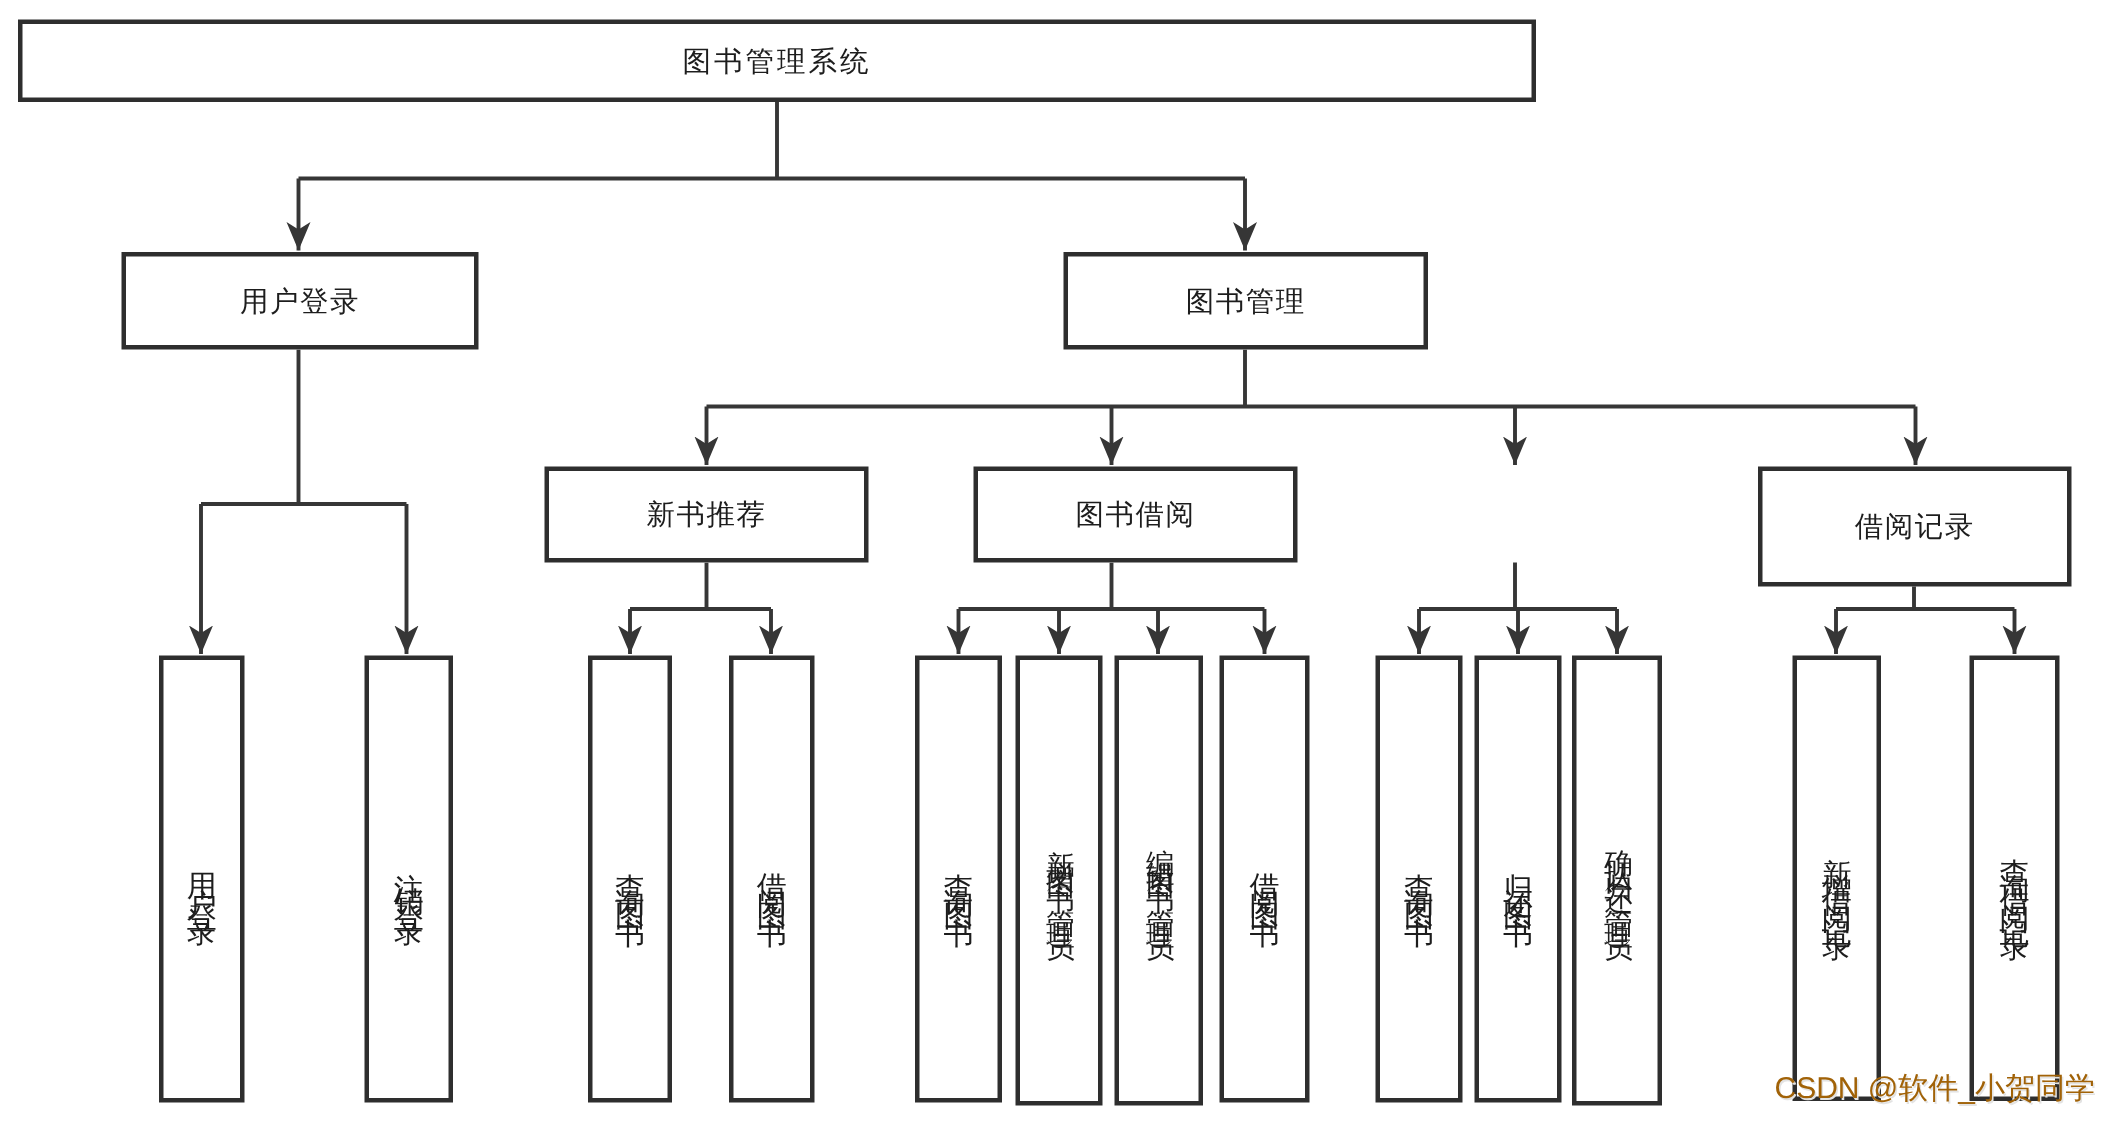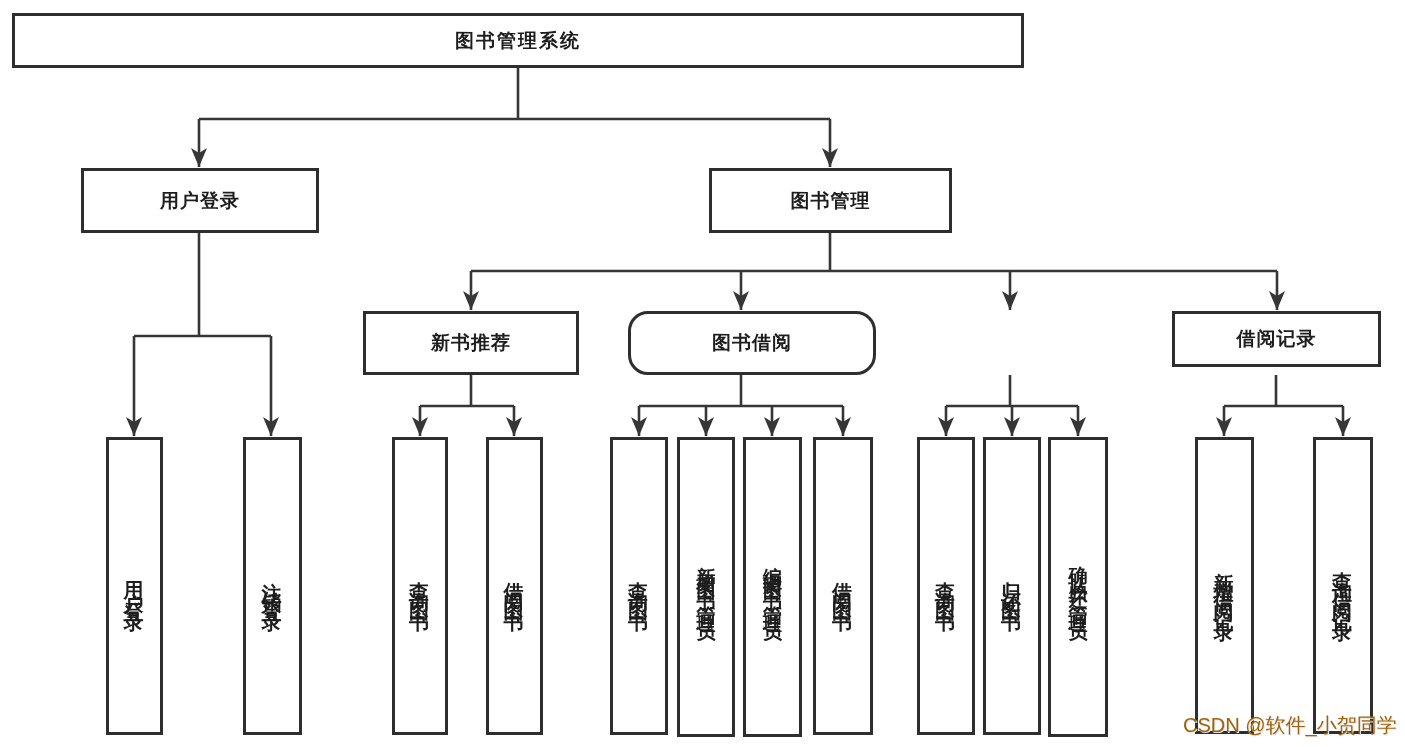--- a/index.html
+++ b/index.html
@@ -22,21 +22,20 @@
   }
   .node {
     position: absolute;
     box-sizing: border-box;
     border: 3px solid #2e2e2e;
     background: #ffffff;
     color: #1d1d1d;
     display: flex;
     align-items: center;
     justify-content: center;
-    font-weight: bold;
   }
   .hbox { font-size: 19px; letter-spacing: 1px; }
   .root-box { font-size: 19px; letter-spacing: 2px; }
   .vbox { }
   .vtext {
     writing-mode: vertical-rl;
     text-orientation: mixed;
     font-size: 20px;
     letter-spacing: 10px;
     color: #1d1d1d;
@@ -56,23 +55,23 @@
     text-shadow: 1px 1px 0 #e3e3e3;
     white-space: nowrap;
   }
 
   
   #b-root        { left: 12px;   top: 13px;  width: 1012px; height: 55px; }
   #b-user-login  { left: 81px;   top: 168px; width: 238px;  height: 65px; }
   #b-book-mgmt   { left: 709px;  top: 168px; width: 243px;  height: 65px; }
 
   #b-new-book    { left: 363px;  top: 311px; width: 216px;  height: 64px; }
-  #b-borrowing   { left: 628px;  top: 311px; width: 248px;  height: 64px; border-radius: 20px; }
+  #b-borrowing   { left: 649px;  top: 311px; width: 216px;  height: 64px; }
   #b-current     { left: 903px;  top: 311px; width: 215px;  height: 64px; }
-  #b-records     { left: 1172px; top: 311px; width: 209px;  height: 56px; }
+  #b-records     { left: 1172px; top: 311px; width: 209px;  height: 80px; }
 
   #b-login       { left: 106px;  top: 437px; width: 57px; height: 298px; }
   #b-logout      { left: 243px;  top: 437px; width: 59px; height: 298px; }
 
   #b-nbr-query   { left: 392px;  top: 437px; width: 56px; height: 298px; }
   #b-nbr-borrow  { left: 486px;  top: 437px; width: 57px; height: 298px; }
 
   #b-bb-query    { left: 610px;  top: 437px; width: 58px; height: 298px; }
   #b-bb-add      { left: 677px;  top: 437px; width: 58px; height: 300px; }
   #b-bb-edit     { left: 743px;  top: 437px; width: 59px; height: 300px; }

